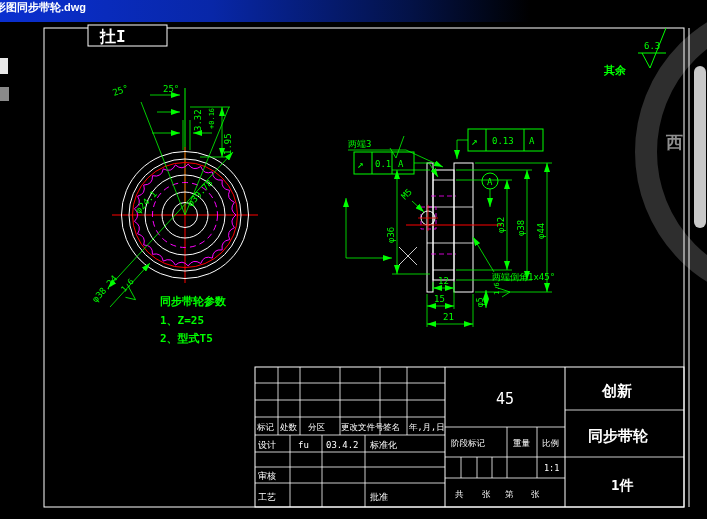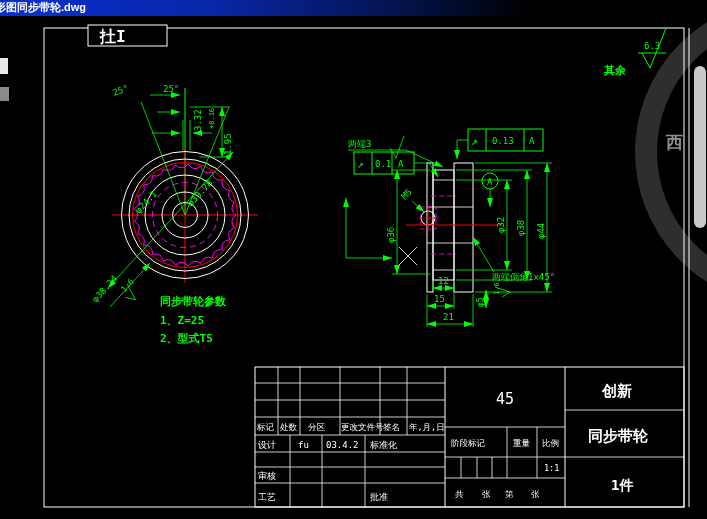--- a/index.html
+++ b/index.html
@@ -1,16 +1,16 @@
 <!DOCTYPE html>
 <html><head>
 <meta charset="utf-8">
 <style>
   html,body{margin:0;padding:0;background:#000;width:707px;height:519px;overflow:hidden;}
-  .titlebar{position:absolute;left:0;top:0;width:707px;height:16px;
+  .titlebar{position:absolute;left:0;top:0;width:707px;height:22px;
     background:linear-gradient(90deg,#0a2fd0 0%,#0827a8 30%,#031247 58%,#000 75%);
     color:#fff;font:bold 11px/14px "Liberation Sans",sans-serif;white-space:nowrap;}
   .titlebar span{position:relative;left:-5px;}
   .frag-white{position:absolute;left:0;top:58px;width:8px;height:16px;background:#e8e8e8;}
   .frag-gray{position:absolute;left:0;top:87px;width:9px;height:14px;background:#8a8a8a;}
   svg{position:absolute;left:0;top:0;}
   svg text{font-family:"DejaVu Sans Mono",monospace;}
   .g{stroke:#00ff00;stroke-width:1;fill:none;}
   .gt{fill:#00ff00;stroke:none;}
   .w{stroke:#ffffff;stroke-width:1;fill:none;}

